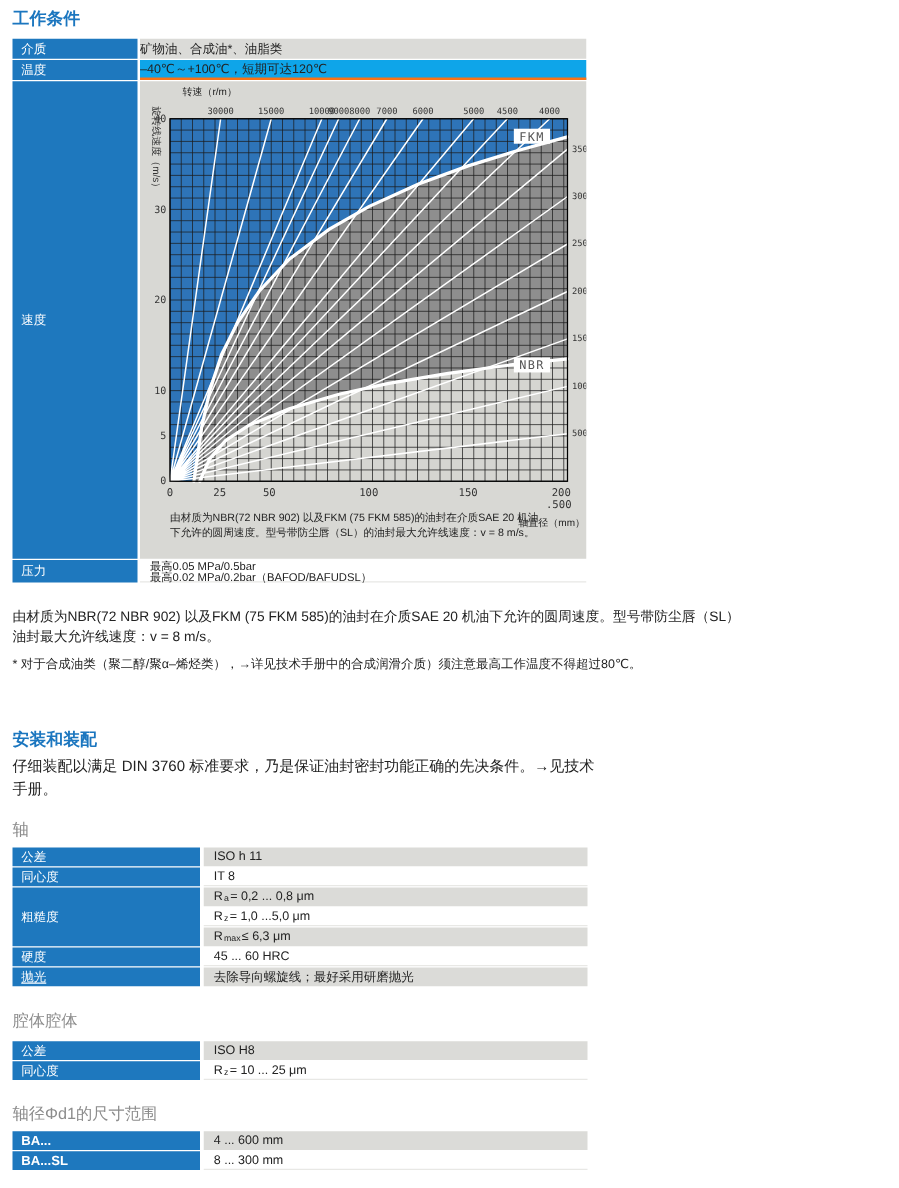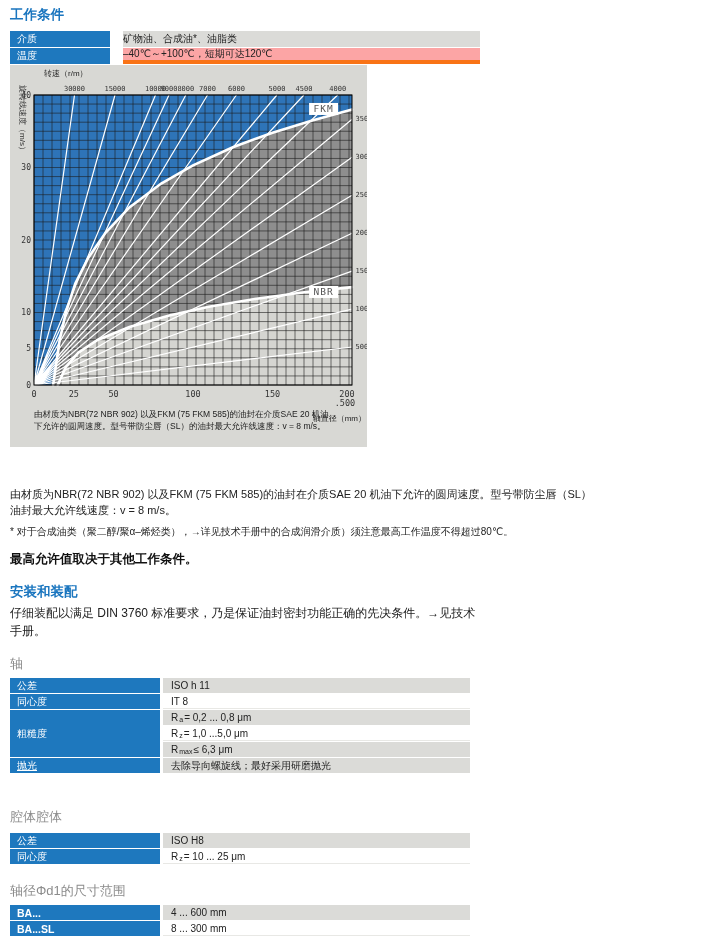--- a/index.html
+++ b/index.html
@@ -20,26 +20,26 @@
   .tval{height:15px;margin-bottom:1px;display:flex;align-items:center;padding-left:8px;
         font-size:10px;box-sizing:border-box;color:#222;white-space:nowrap;}
   .tval:last-child{margin-bottom:0;}
   .tval.g{background:#DBDBD8;}
   .tval.w{background:#fff;border-bottom:1px solid #E8E8E5;}
   .tval sub{font-size:7px;line-height:1;margin:4px 1px 0 1px;}
   
   #cond{position:absolute;left:10px;top:31px;width:460px;}
   .crow{display:flex;margin-bottom:1px;}
   .clabel{width:100px;flex:none;background:var(--blue);color:#fff;font-size:10px;
-          display:flex;align-items:center;padding-left:7px;margin-right:13px;box-sizing:border-box;}
+          display:flex;align-items:center;padding-left:7px;margin-right:2px;box-sizing:border-box;}
   .cval{width:357px;flex:none;font-size:10px;display:flex;align-items:center;padding-left:0;
         box-sizing:border-box;color:#222;}
   .row-h16{height:16px;}
   .bg-g{background:#DBDBD8;}
-  .bg-w{background:#fca5a5;border-bottom:4px solid #f97316;}
+  .bg-w{background:#0ea5e9;border-bottom:2px solid #f97316;}
   #chart-panel{width:357px;height:382px;background:#D8D8D4;flex:none;}
   #press-val{width:357px;flex:none;background:#fff;border-bottom:1px solid #E8E8E5;
              box-sizing:border-box;padding:1px 0 0 8px;}
   #press-val div{font-size:9px;line-height:8.5px;color:#222;white-space:nowrap;}
 </style>
 </head>
 <body>
 
 <div id="page">
 
@@ -48,20 +48,21 @@
   <div id="cond">
     <div class="crow row-h16">
       <div class="clabel">介质</div>
       <div class="cval bg-g">矿物油、合成油*、油脂类</div>
     </div>
     <div class="crow row-h16">
       <div class="clabel">温度</div>
       <div class="cval bg-w">–40℃～+100℃，短期可达120℃</div>
     </div>
     <div class="crow" style="height:382px;">
+      <div class="clabel" style="height:382px;">速度</div>
       <div id="chart-panel">
         <svg id="speed-chart-svg" width="357" height="382">
             <rect x="24" y="30" width="318" height="290" fill="#2E74B8"></rect>
             <path d="M43.1 320.0 L49.4 276.5 L55.8 247.5 L65.3 218.5 L78.1 193.1 L95.5 167.8 L119.4 142.4 L151.2 118.5 L183.0 100.3 L222.8 82.2 L262.5 67.7 L302.3 55.4 L342.0 44.5 L342 320 Z" fill="#8E8E8E"></path>
             <path d="M47.8 320.0 L55.8 301.9 L68.5 287.4 L87.6 275.0 L119.4 262.0 L159.2 250.4 L198.9 241.7 L246.6 233.7 L294.3 227.2 L342.0 222.1 L342 320 Z" fill="#D5D5D1"></path>
             <path d="M24 30V320M33 30V320M42 30V320M51 30V320M60 30V320M69 30V320M78 30V320M87 30V320M96 30V320M105 30V320M114 30V320M123 30V320M132 30V320M141 30V320M150 30V320M159 30V320M168 30V320M177 30V320M186 30V320M195 30V320M204 30V320M213 30V320M222 30V320M231 30V320M240 30V320M249 30V320M258 30V320M267 30V320M276 30V320M285 30V320M294 30V320M303 30V320M312 30V320M321 30V320M330 30V320M339 30V320M24 30.00H342M24 39.06H342M24 48.13H342M24 57.19H342M24 66.25H342M24 75.31H342M24 84.38H342M24 93.44H342M24 102.50H342M24 111.56H342M24 120.63H342M24 129.69H342M24 138.75H342M24 147.81H342M24 156.88H342M24 165.94H342M24 175.00H342M24 184.06H342M24 193.13H342M24 202.19H342M24 211.25H342M24 220.31H342M24 229.38H342M24 238.44H342M24 247.50H342M24 256.56H342M24 265.63H342M24 274.69H342M24 283.75H342M24 292.81H342M24 301.88H342M24 310.94H342M24 320.00H342" stroke="#1C1C1C" stroke-width="0.7" opacity="0.85" fill="none"></path>
             <path d="M24 320L64.5 30M24 320L105.0 30M24 320L145.5 30M24 320L159.0 30M24 320L175.8 30M24 320L197.5 30M24 320L226.4 30M24 320L266.9 30M24 320L293.9 30M24 320L327.7 30M24 320L342 54.3M24 320L342 92.2M24 320L342 130.2M24 320L342 168.2M24 320L342 206.1M24 320L342 244.1M24 320L342 282.0" stroke="#FFFFFF" stroke-width="1.2" fill="none"></path>
             <path d="M43.1 320.0 L49.4 276.5 L55.8 247.5 L65.3 218.5 L78.1 193.1 L95.5 167.8 L119.4 142.4 L151.2 118.5 L183.0 100.3 L222.8 82.2 L262.5 67.7 L302.3 55.4 L342.0 44.5 " stroke="#FFFFFF" stroke-width="2.6" fill="none" stroke-linecap="round"></path>
             <path d="M47.8 320.0 L55.8 301.9 L68.5 287.4 L87.6 275.0 L119.4 262.0 L159.2 250.4 L198.9 241.7 L246.6 233.7 L294.3 227.2 L342.0 222.1 " stroke="#FFFFFF" stroke-width="2.6" fill="none" stroke-linecap="round"></path>
             <rect x="299.07" y="37.97500000000001" width="29" height="12" fill="#fff"></rect>
@@ -100,27 +101,33 @@
             <text x="183" y="332" font-size="8.5" fill="#333" font-family="DejaVu Sans Mono, monospace" text-anchor="middle">100</text>
             <text x="262.5" y="332" font-size="8.5" fill="#333" font-family="DejaVu Sans Mono, monospace" text-anchor="middle">150</text>
             <text x="337" y="332" font-size="8.5" fill="#333" font-family="DejaVu Sans Mono, monospace" text-anchor="middle">200</text>
             <text x="335" y="341" font-size="8.5" fill="#333" font-family="DejaVu Sans Mono, monospace" text-anchor="middle">.500</text>
             <text x="356" y="356" font-size="8" fill="#222" font-family="Liberation Sans, DejaVu Sans, sans-serif" text-anchor="end">轴直径（mm）</text>
             <text x="24" y="352" font-size="8.5" fill="#222" font-family="Liberation Sans, DejaVu Sans, sans-serif" text-anchor="start">由材质为NBR(72 NBR 902) 以及FKM (75 FKM 585)的油封在介质SAE 20 机油</text>
             <text x="24" y="364" font-size="8.5" fill="#222" font-family="Liberation Sans, DejaVu Sans, sans-serif" text-anchor="start">下允许的圆周速度。型号带防尘唇（SL）的油封最大允许线速度：v = 8 m/s。</text>
           </svg>
       </div>
     </div>
+    <div class="crow" style="height:18px;">
+      <div class="clabel" style="height:18px;">压力</div>
+      <div id="press-val">
+        <div>最高0.05 MPa/0.5bar</div>
+        <div>最高0.02 MPa/0.2bar（BAFOD/BAFUDSL）</div>
+      </div>
+    </div>
   </div>
 
   <div class="para" style="top:486px;width:600px;">由材质为NBR(72 NBR 902) 以及FKM (75 FKM 585)的油封在介质SAE 20 机油下允许的圆周速度。型号带防尘唇（SL）的油封最大允许线速度：v = 8 m/s。</div>
 
   <div class="para" style="top:524px;width:709px;font-size:10px;">* 对于合成油类（聚二醇/聚α–烯烃类），→详见技术手册中的合成润滑介质）须注意最高工作温度不得超过80℃。</div>
 
-  <div class="para" style="top:551px;font-size:12.5px;font-weight:bold;color:#111;">最高允许值取决于其他工作条件。</div>
 
   <h2 class="h-blue" style="top:583px;">安装和装配</h2>
 
   <div class="para" style="top:604px;width:475px;font-size:12px;line-height:18px;">仔细装配以满足 DIN 3760 标准要求，乃是保证油封密封功能正确的先决条件。→见技术手册。</div>
 
   <h3 class="h-gray" style="top:655px;">轴</h3>
   <div class="spec" style="top:678px;" id="shaft-spec">
       <div class="trow">
         <div class="tlabel" style="width: 150px;">公差</div>
         <div class="tvals">
@@ -147,20 +154,26 @@
             <span> = 1,0 ...5,0 μm</span>
           </div>
           <div class="tval g">
             <span>R</span>
             <sub>max</sub>
             <span> ≤ 6,3 μm</span>
           </div>
         </div>
       </div>
       <div class="trow">
+        <div class="tlabel" style="width: 150px;">硬度</div>
+        <div class="tvals">
+          <div class="tval w">45 ... 60 HRC</div>
+        </div>
+      </div>
+      <div class="trow">
         <div class="tlabel" style="width: 150px; text-decoration: underline;">抛光</div>
         <div class="tvals">
           <div class="tval g">去除导向螺旋线；最好采用研磨抛光</div>
         </div>
       </div>
     </div>
 
   <h3 class="h-gray" style="top:808px;">腔体腔体</h3>
   <div class="spec" style="top:833px;" id="housing-spec">
       <div class="trow">

